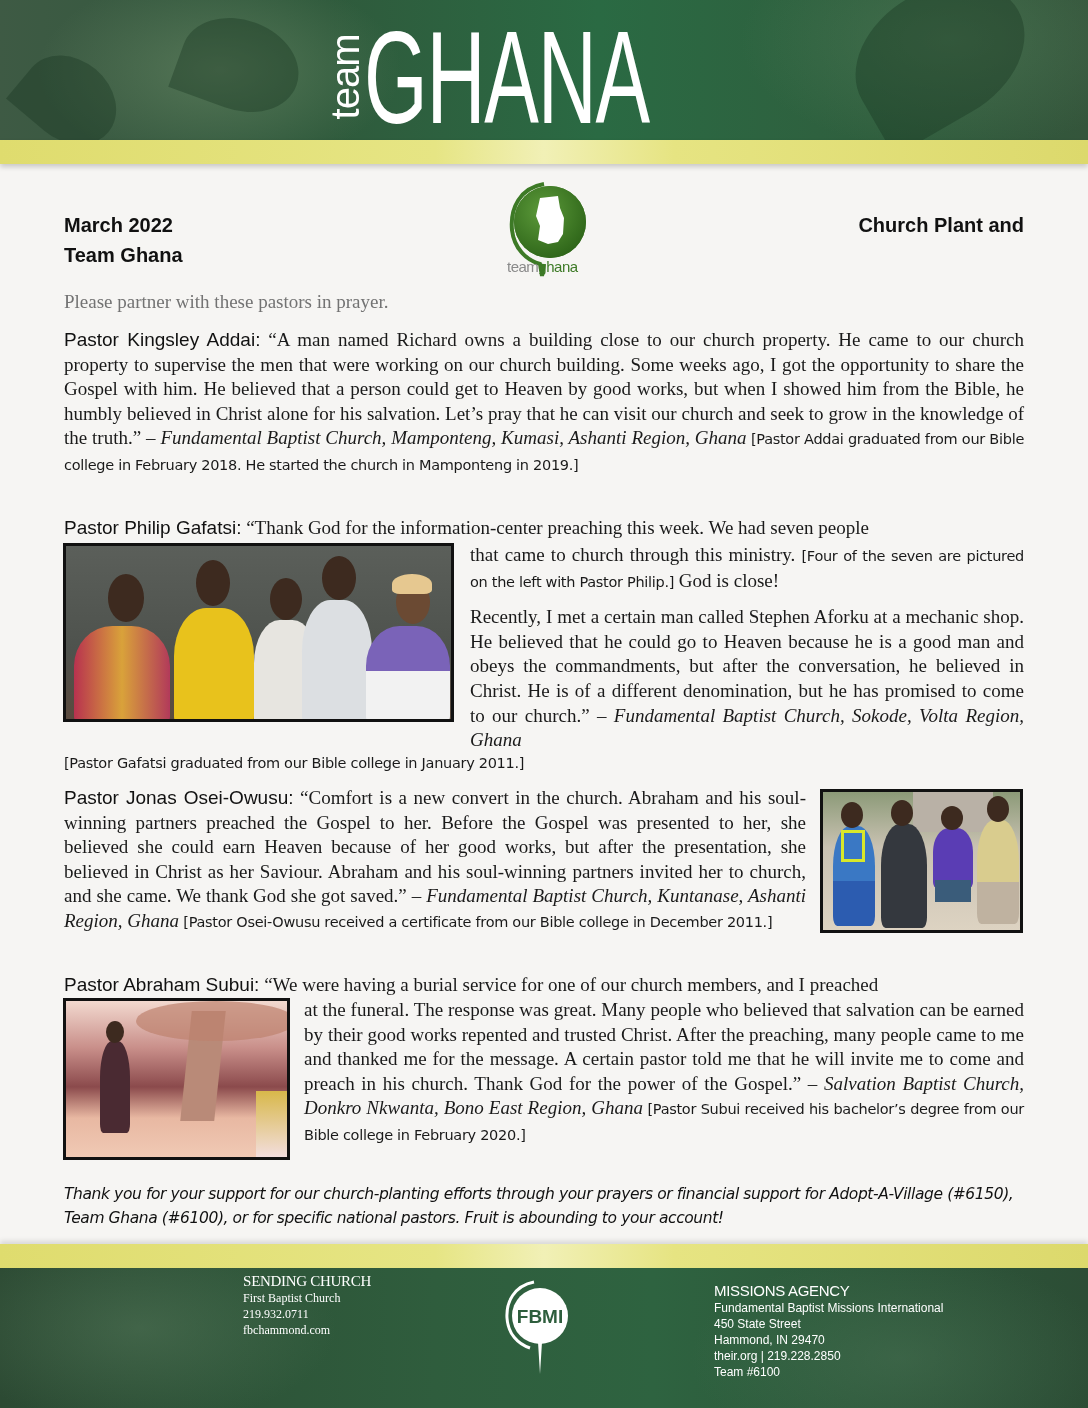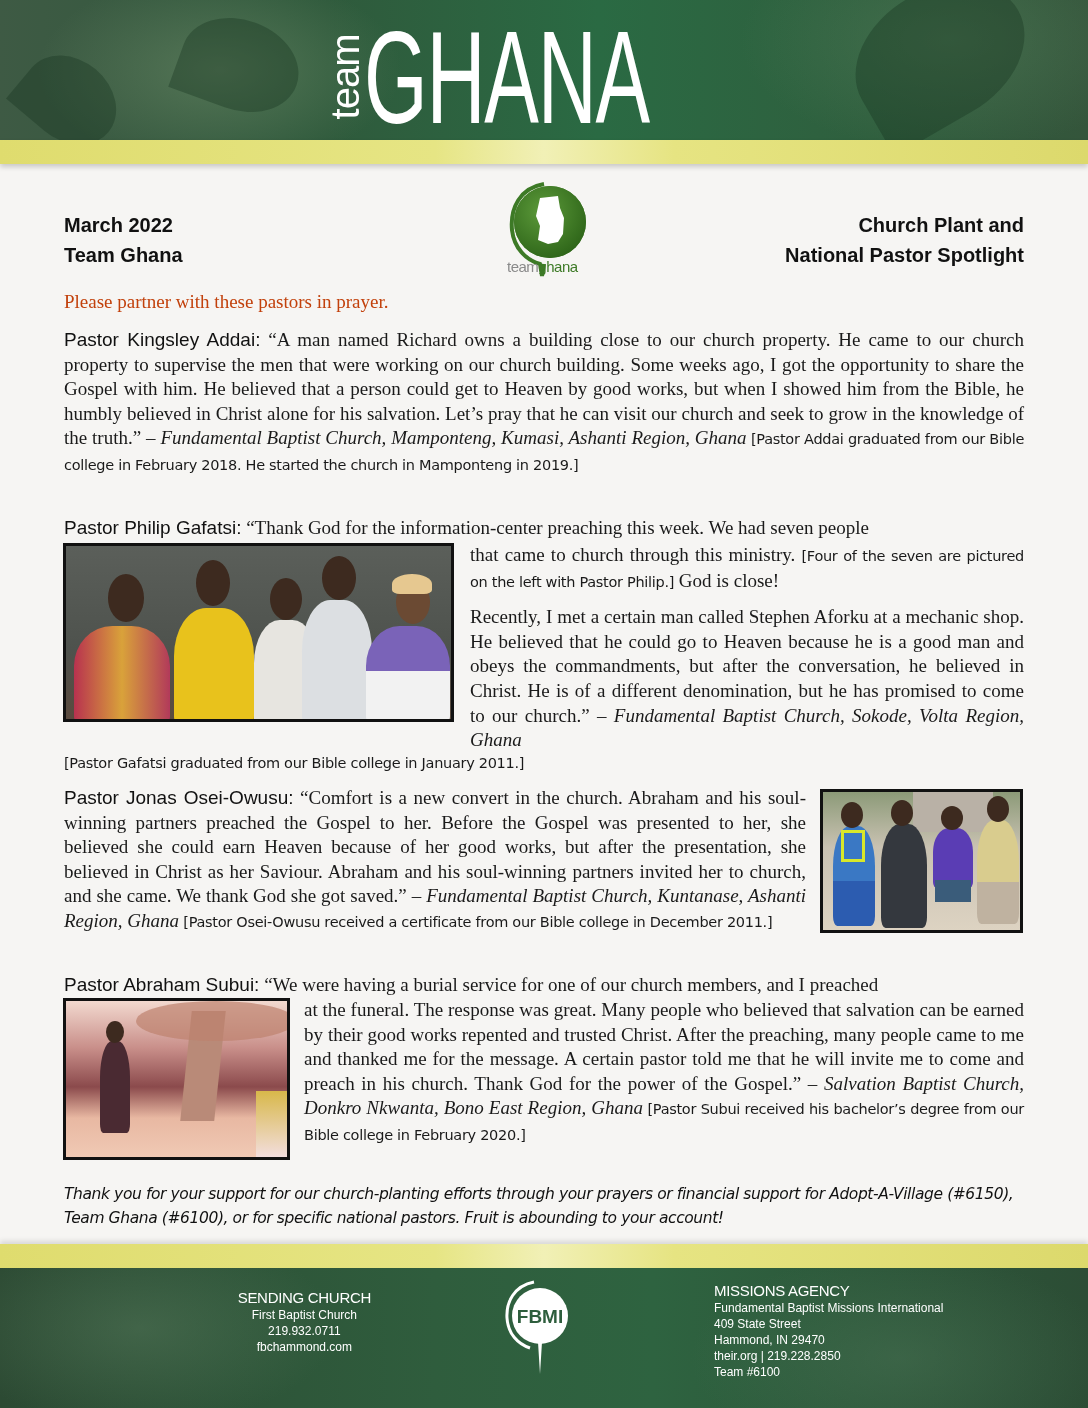--- a/index.html
+++ b/index.html
@@ -32,21 +32,21 @@
     font-weight: bold; font-size: 20px; line-height: 30px; color: #111; }
   .meta-left { left: 64px; }
   .meta-right { right: 64px; text-align: right; }
 
   .logo { position: absolute; left: 500px; top: 178px; width: 96px; height: 104px; }
   .logo-caption { position: absolute; left: 507px; top: 258px; font-family: "Liberation Sans", sans-serif;
     font-size: 15px; letter-spacing: -0.5px; }
   .logo-caption .t1 { color: #8a8a8a; }
   .logo-caption .t2 { color: #3d7a26; }
 
-  .intro { position: absolute; left: 64px; top: 291px; font-size: 19px; color: #c2410c; }
+  .intro { position: absolute; left: 64px; top: 291px; font-size: 19px; color: #737373; }
 
   
   .para { position: absolute; left: 64px; width: 960px; font-size: 19px; line-height: 24.6px; text-align: justify; }
   .pname { font-family: "Liberation Sans", sans-serif; font-weight: normal; font-size: 19px; color: #111; }
   .loc { font-style: italic; }
   .note { font-family: "DejaVu Sans", sans-serif; font-size: 14.5px; letter-spacing: -0.3px; }
 
   .photo { position: absolute; border: 3px solid #111; overflow: hidden; }
   .photo .sky { position: absolute; inset: 0; }
   .fig { position: absolute; border-radius: 40% 40% 10% 10%; }
@@ -55,22 +55,22 @@
   .closing { position: absolute; left: 64px; top: 1182px; width: 965px; font-family: "DejaVu Sans", sans-serif;
     font-style: italic; font-size: 15.5px; line-height: 24px; letter-spacing: -0.4px; color: #111; }
 
   
   .ftr { position: absolute; left: 0; top: 1268px; width: 1088px; height: 140px;
     background:
       radial-gradient(ellipse 280px 140px at 140px 60px, rgba(90,125,95,0.45), rgba(0,0,0,0) 70%),
       radial-gradient(ellipse 300px 150px at 900px 90px, rgba(80,120,90,0.40), rgba(0,0,0,0) 70%),
       linear-gradient(90deg, #2c4a33 0%, #2f5d3d 40%, #2e6340 60%, #2c4d35 100%);
     overflow: hidden; }
-  .ftr-left { position: absolute; right: 717px; top: 21px; text-align: center; color: #fff;
-    font-family: Liberation Sans, sans-serif; font-size: 12px; line-height: 16px; }
+  .ftr-left { position: absolute; right: 717px; top: 4px; text-align: left; color: #fff;
+    font-family: Liberation Serif, serif; font-size: 12px; line-height: 16px; }
   .ftr-right { position: absolute; left: 714px; top: 14px; color: #fff;
     font-family: "Liberation Sans", sans-serif; font-size: 12px; line-height: 16px; }
   .ftr-h { font-size: 15px; line-height: 18px; letter-spacing: -0.3px; }
   .fbmi { position: absolute; left: 502px; top: 10px; width: 70px; height: 100px; }
 </style>
 </head>
 <body>
 
 <div class="hdr">
   <div class="leaf" style="left:180px;top:20px;width:120px;height:90px;transform:rotate(20deg);"></div>
@@ -99,21 +99,20 @@
     </radialGradient>
   </defs>
   <path d="M40 20 L58 18 L60 30 L64 40 L63 56 L58 64 L48 66 L38 62 L40 48 L36 38 Z" fill="#fff"></path>
 </svg>
 <div class="logo-caption">
   <span class="t1">team</span><span class="t2">ghana</span>
 </div>
 
 <div class="meta-right">
   <div>Church Plant and</div>
-  <div>National Pastor Spotlight</div>
 </div>
 
 <div class="intro">Please partner with these pastors in prayer.</div>
 
 <div class="para" style="top:328px;">
   <span class="pname">Pastor Kingsley Addai:</span><span> “A man named Richard owns a building close to our church property. He came to our church property to supervise the men that were working on our church building. Some weeks ago, I got the opportunity to share the Gospel with him. He believed that a person could get to Heaven by good works, but when I showed him from the Bible, he humbly believed in Christ alone for his salvation. Let’s pray that he can visit our church and seek to grow in the knowledge of the truth.” – </span><span class="loc">Fundamental Baptist Church, Mamponteng, Kumasi, Ashanti Region, Ghana</span><span class="note"> [Pastor Addai graduated from our Bible college in February 2018. He started the church in Mamponteng in 2019.]</span>
 </div>
 
 <div class="para" style="top:516px;">
   <span class="pname">Pastor Philip Gafatsi:</span><span> “Thank God for the information-center preaching this week. We had seven people</span>
@@ -193,18 +192,18 @@
   <svg class="fbmi" viewBox="0 0 70 100">
     <path d="M32 4 C12 8 4 24 5 40 C6 56 16 66 28 70" fill="none" stroke="#fff" stroke-width="3"></path>
     <circle cx="38" cy="38" r="28" fill="#fff"></circle>
     <path d="M36 64 L38 96 L40 64 Z" fill="#fff"></path>
     <text x="38" y="45" text-anchor="middle" font-family="Liberation Sans, sans-serif" font-weight="bold" font-size="19" fill="#2e5e3d">FBMI</text>
   </svg>
 
   <div class="ftr-right">
     <div class="ftr-h">MISSIONS AGENCY</div>
     <div>Fundamental Baptist Missions International</div>
-    <div>409 State Street</div>
+    <div>450 State Street</div>
     <div>Hammond, IN  29470</div>
     <div>their.org | 219.228.2850</div>
     <div>Team #6100</div>
   </div>
 </div>
 
 </body></html>

